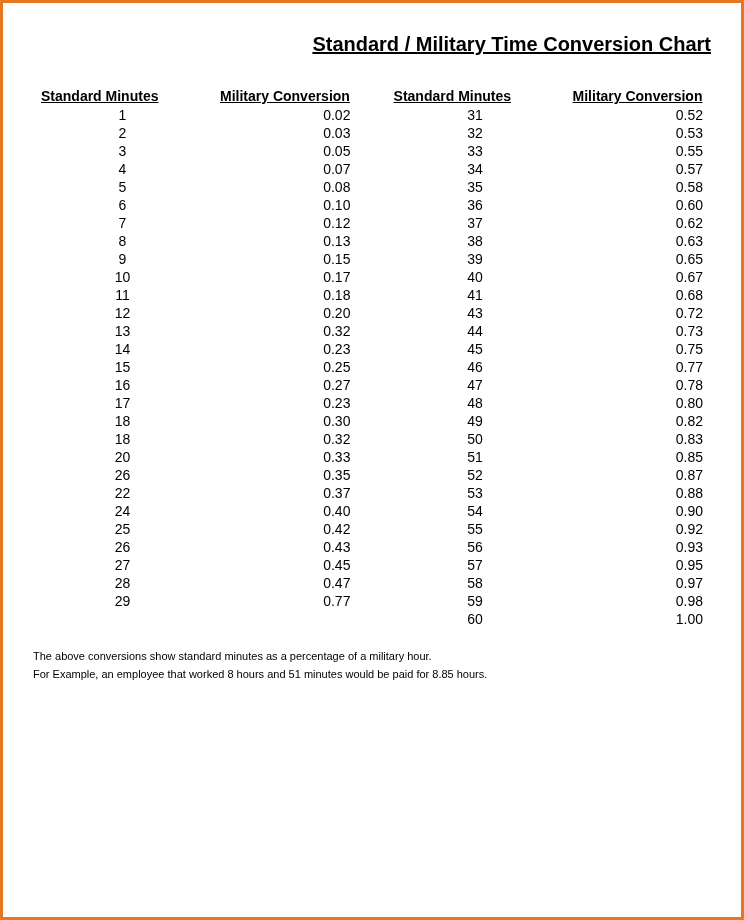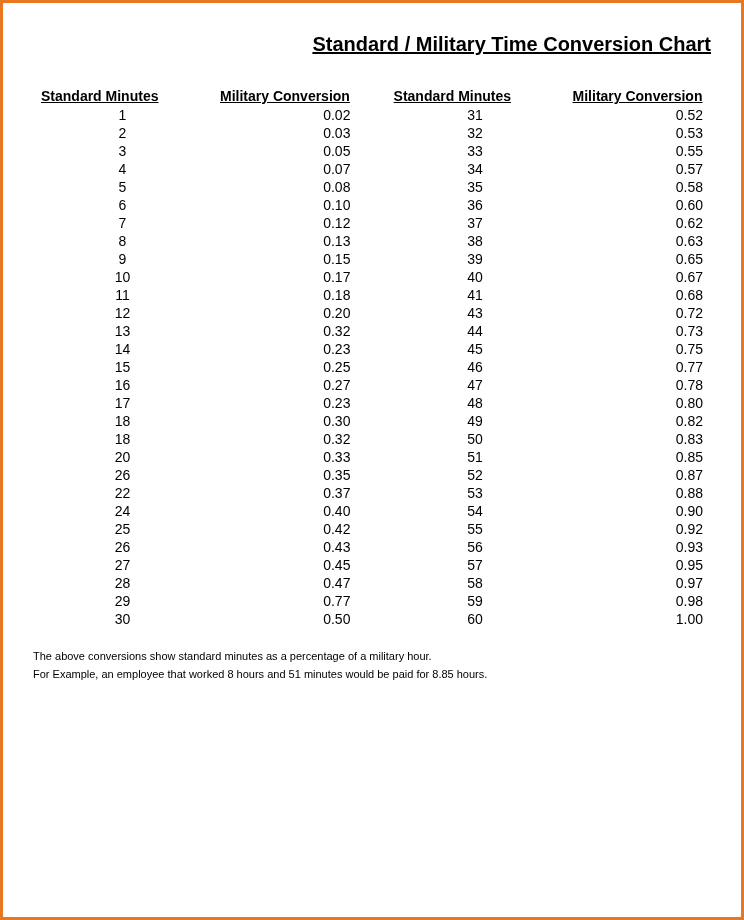--- a/index.html
+++ b/index.html
@@ -210,24 +210,20 @@
               <td>0.45</td>
             </tr>
             <tr>
               <td>28</td>
               <td>0.47</td>
             </tr>
             <tr>
               <td>29</td>
               <td>0.77</td>
             </tr>
-            <tr>
-              <td>30</td>
-              <td>0.50</td>
-            </tr>
           </tbody>
       </table>
     </div>
 
     <div class="half-table">
       <table class="col-minutes">
         <thead>
           <tr>
             <th>Standard Minutes</th>
             <th>Military Conversion</th>

